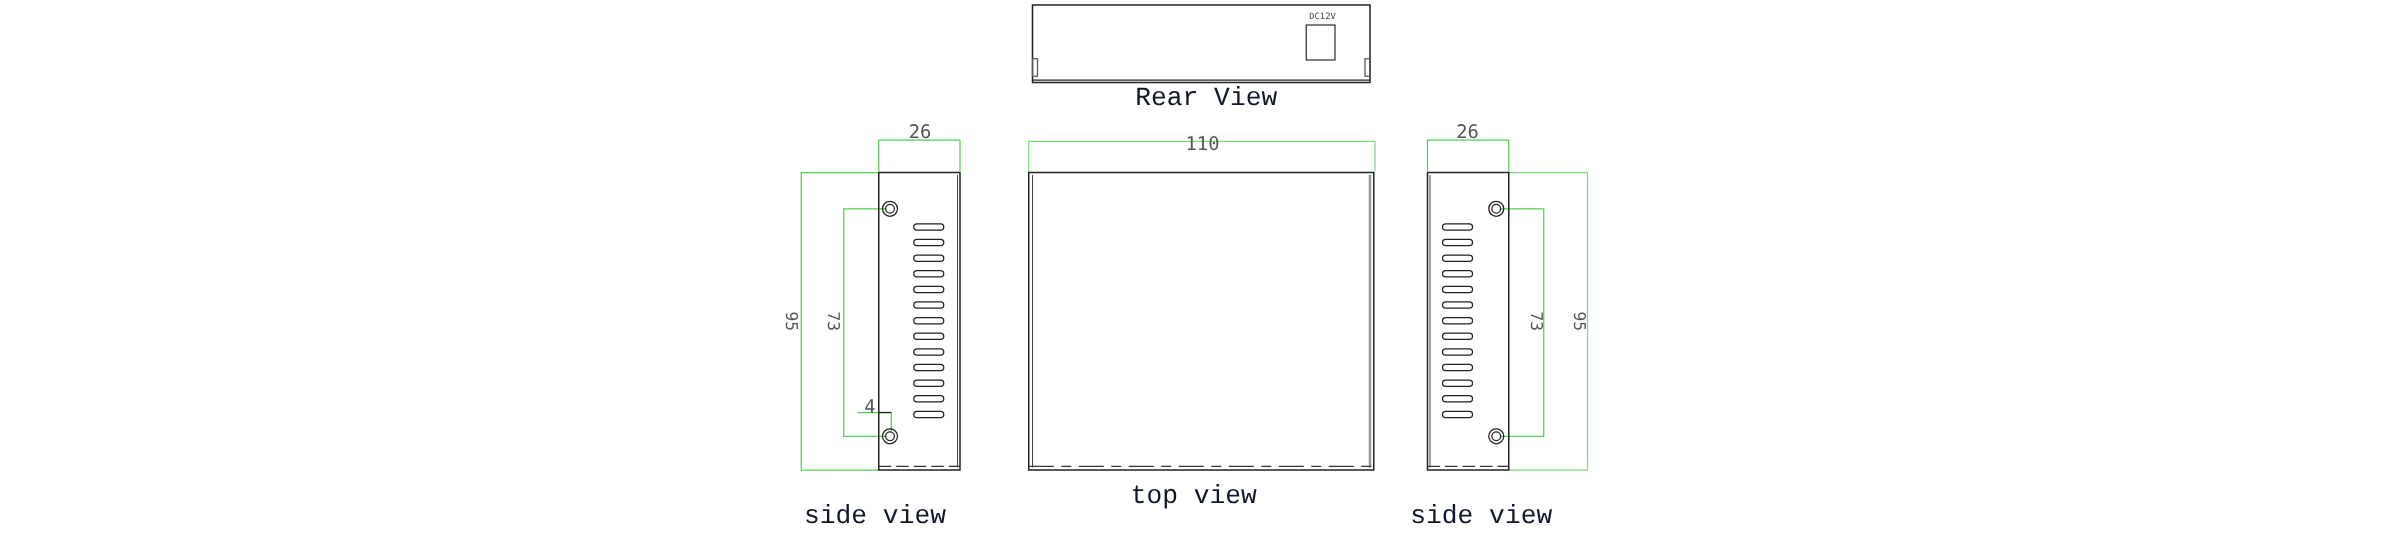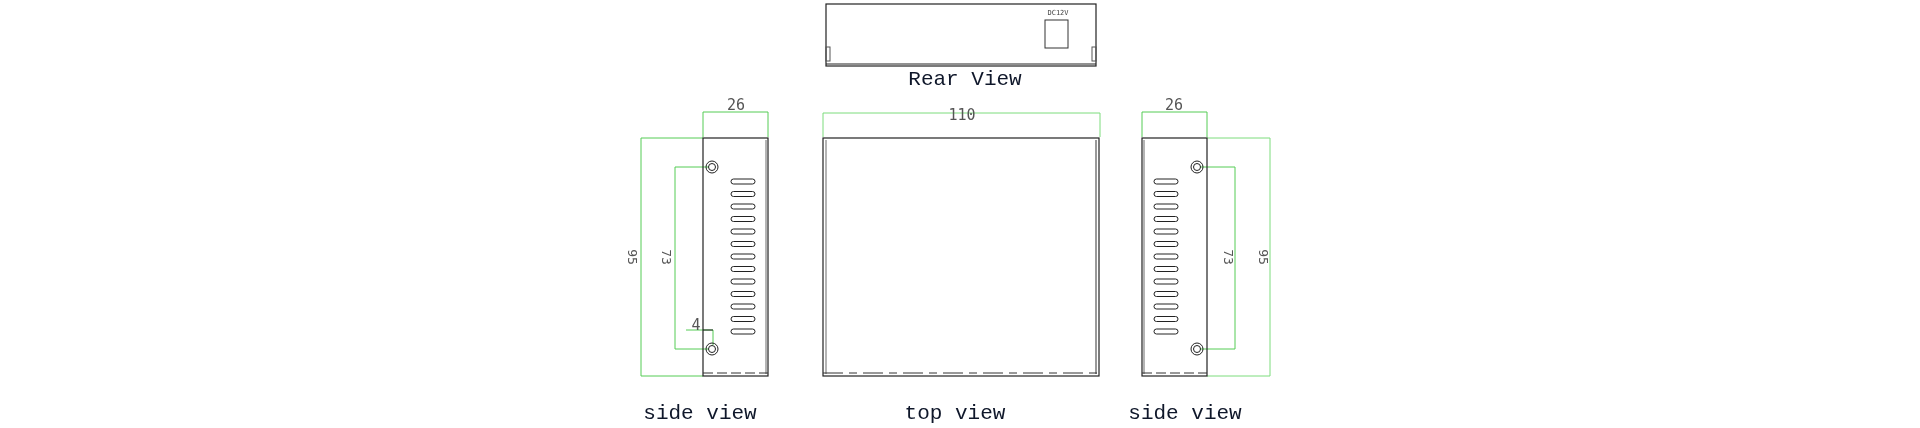--- a/index.html
+++ b/index.html
@@ -96,21 +96,21 @@
       <rect x="1154" y="316.5" width="24" height="5" rx="2.5"></rect>
       <rect x="1154" y="329" width="24" height="5" rx="2.5"></rect>
     </g>
   </g>
 </svg>
 
 <div class="lbl tiny" style="left:1058px; top:9px;">DC12V</div>
 <div class="lbl caption" style="left:965px; top:68px;">Rear View</div>
 
 <div class="lbl dim" style="left:962px; top:96px;margin-top:10px;">110</div>
-<div class="lbl caption" style="left:955px; top:402px;">top view</div>
+<div class="lbl caption" style="left:955px; top:386px;">top view</div>
 
 <div class="lbl dim" style="left:736px; top:96px;">26</div>
 <div class="dim-rot" style="left:632px; top:257px;">95</div>
 <div class="dim-rot" style="left:666px; top:257px;">73</div>
 <div class="lbl dim" style="left:696px; top:316px;">4</div>
 <div class="lbl caption" style="left:700px; top:402px;">side view</div>
 
 <div class="lbl dim" style="left:1174px; top:96px;">26</div>
 <div class="dim-rot" style="left:1228px; top:257px;">73</div>
 <div class="dim-rot" style="left:1263px; top:257px;">95</div>

